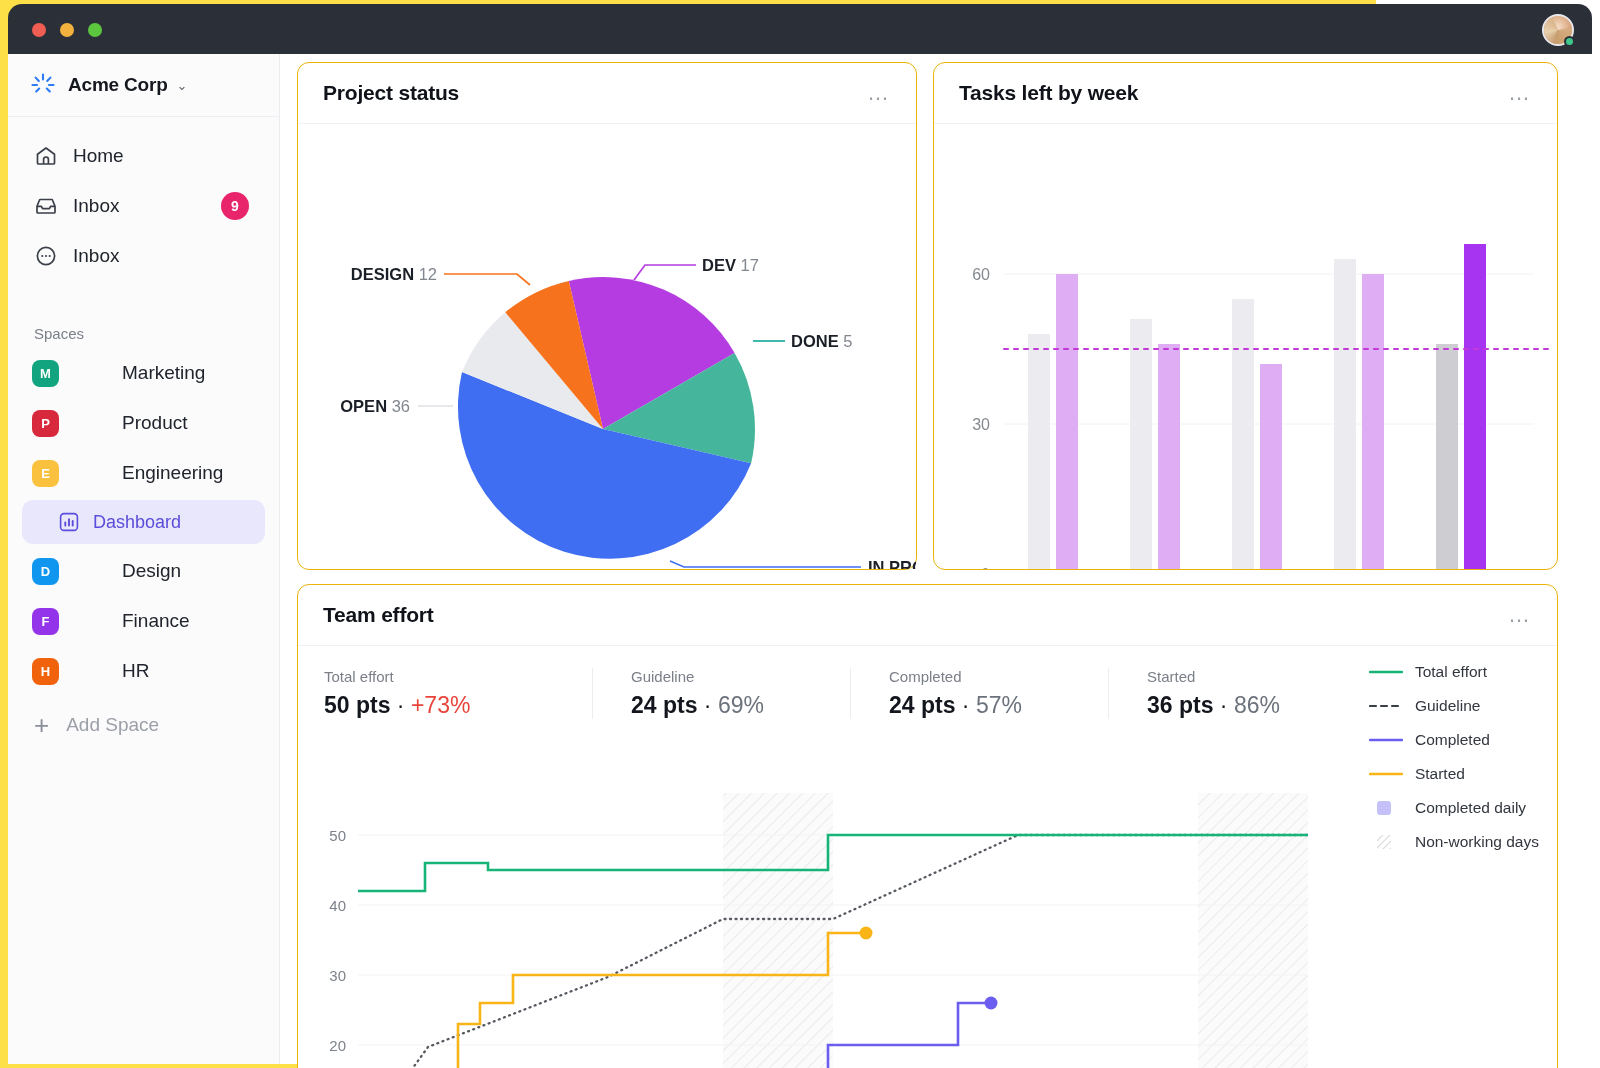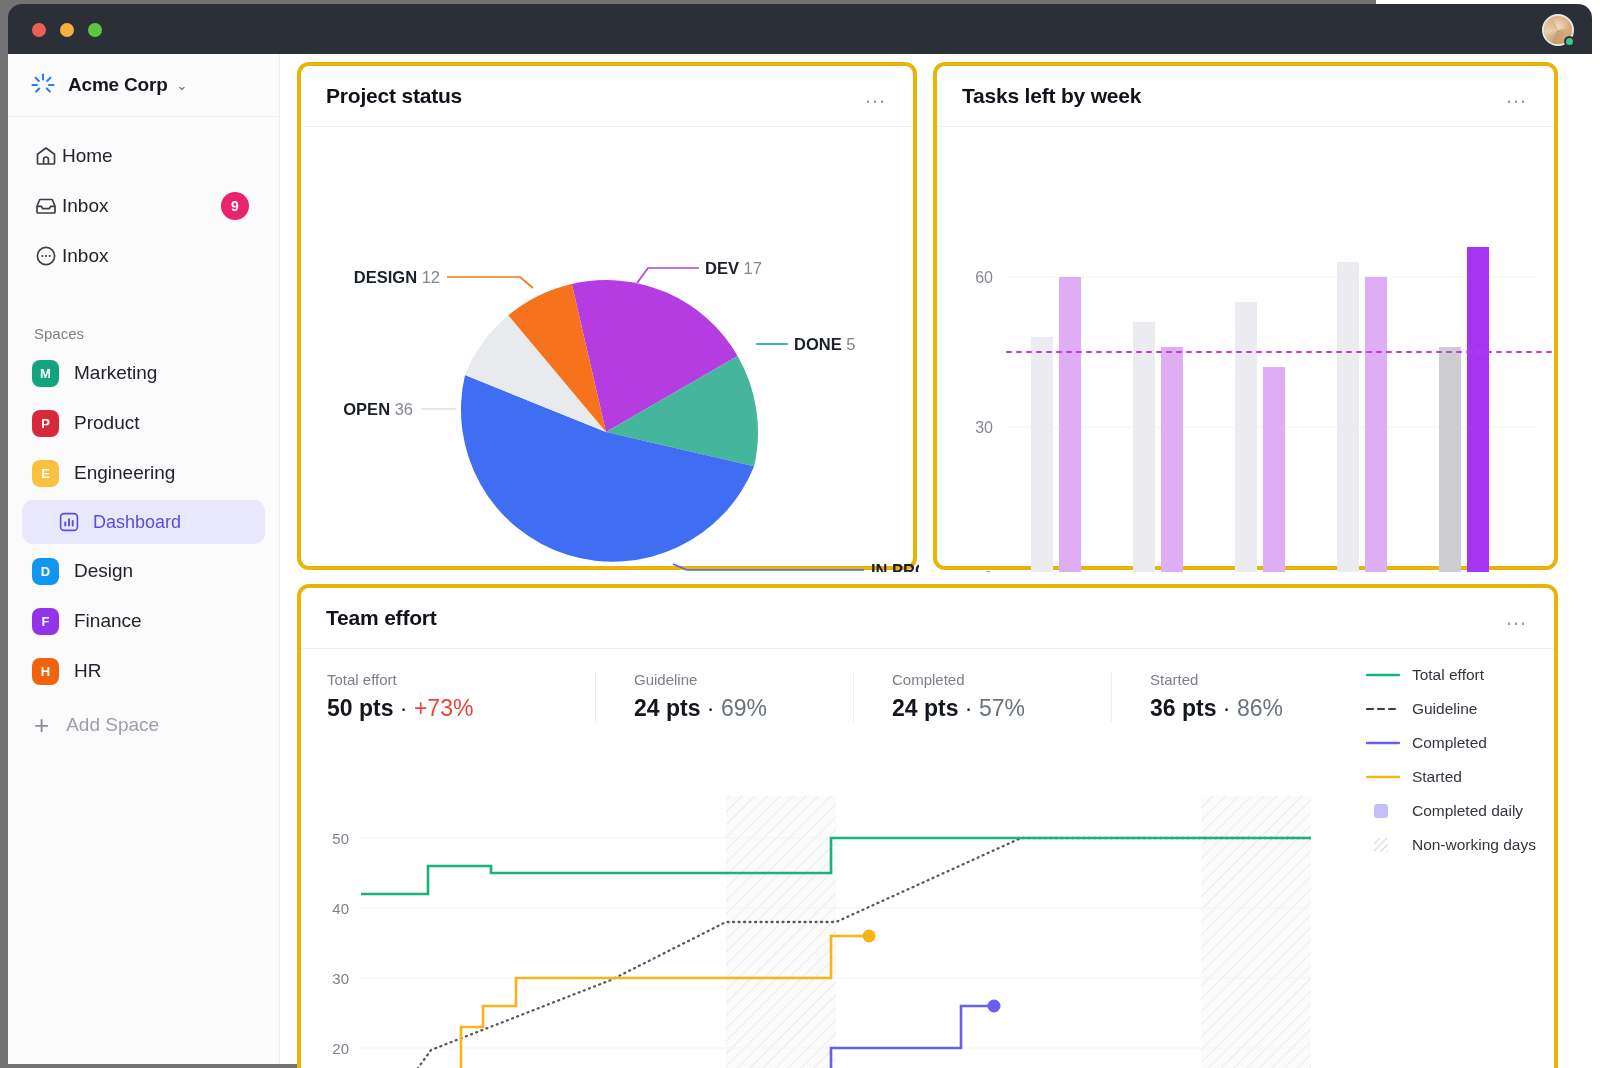--- a/index.html
+++ b/index.html
@@ -5,21 +5,21 @@
   * { box-sizing: border-box; margin: 0; padding: 0; }
   html, body {
     width: 1600px; height: 1068px;
     background: #ffffff;
     font-family: "Liberation Sans", sans-serif;
     overflow: hidden;
   }
   #app {
     position: relative;
     width: 1376px; height: 1068px;
-    background: #737373;
+    background: #fde047;
   }
 
   
   .titlebar {
     position: absolute; left: 8px; top: 4px;
     width: 1584px; height: 50px;
     background: #2b2f38;
     border-radius: 14px 14px 0 0;
   }
   .traffic { position: absolute; left: 24px; top: 19px; display: flex; gap: 14px; }
@@ -60,21 +60,21 @@
     display: flex; align-items: center; gap: 12px;
     height: 63px; padding: 0 22px;
     border-bottom: 1px solid #eeeef2;
   }
   .ws-logo { width: 26px; height: 26px; position: relative; flex: none; }
   .ws-name { font-size: 19px; font-weight: 700; color: #15181f; letter-spacing: -0.2px; }
   .ws-caret { font-size: 13px; color: #60646d; margin-left: -3px; }
 
   .nav { padding: 14px 14px 0 14px; }
   .nav-item {
-    display: flex; align-items: center; gap: 4px;
+    display: flex; align-items: center; gap: 15px;
     height: 50px; padding: 0 12px; border-radius: 10px;
     cursor: pointer; position: relative;
   }
   .nav-item .label { font-size: 19px; color: #20242c; }
   .badge {
     position: absolute; right: 16px; top: 50%; transform: translateY(-50%);
     min-width: 28px; height: 28px; border-radius: 14px;
     background: #e8246a; color: #fff;
     font-size: 14px; font-weight: 700;
     display: flex; align-items: center; justify-content: center;
@@ -89,21 +89,21 @@
   .space-item {
     display: flex; align-items: center; gap: 15px;
     height: 50px; margin: 0 12px; padding: 0 12px; border-radius: 10px;
     cursor: pointer;
   }
   .space-chip {
     width: 27px; height: 27px; border-radius: 8px; flex: none;
     color: #fff; font-size: 13px; font-weight: 700;
     display: flex; align-items: center; justify-content: center;
   }
-  .space-item .label { font-size: 19px; color: #20242c; }
+  .space-item .label { font-size: 19px; color: #20242c; margin-left: 48px; }
 
   .sub-item {
     display: flex; align-items: center; gap: 13px;
     height: 44px; margin: 2px 14px; padding: 0 22px 0 46px;
     border-radius: 11px; cursor: pointer;
   }
   .sub-item.active { background: #e9e7fb; padding-left: 36px; }
   .sub-item .label { font-size: 18px; color: #5b4ddb; }
 
   .add-space {
@@ -113,21 +113,21 @@
   }
   .add-space .label { font-size: 19px; color: #9b9fa8; }
   .plus { font-size: 26px; color: #8a8f99; line-height: 1; font-weight: 300; }
 
   
   .main { position: absolute; left: 280px; top: 54px; width: 1312px; height: 1010px; background: #fff; }
 
   .card {
     position: absolute;
     background: #ffffff;
-    border: 4px solid #eab308;
+    border: 1px solid #eab308;
     border-radius: 12px;
   }
   .card-head {
     height: 61px; display: flex; align-items: center; justify-content: space-between;
     padding: 0 25px; border-bottom: 1px solid #f0f0f3;
   }
   .card-title { font-size: 21px; font-weight: 600; color: #10131a; letter-spacing: -0.2px; }
   .kebab { font-size: 22px; color: #9aa0a8; letter-spacing: 2px; cursor: pointer; line-height: 1; }
 
   #card-project { left: 17px; top: 8px; width: 620px; height: 508px; }

